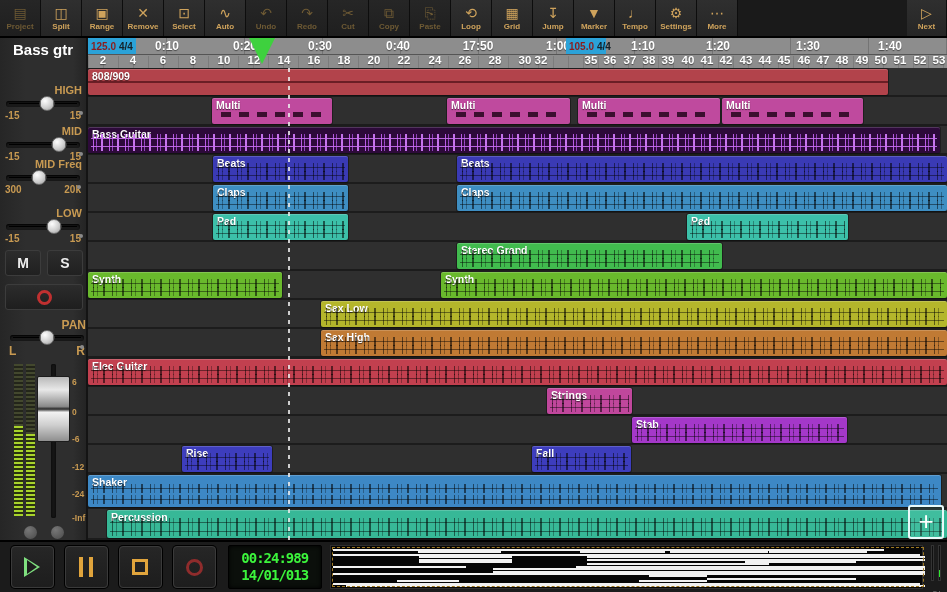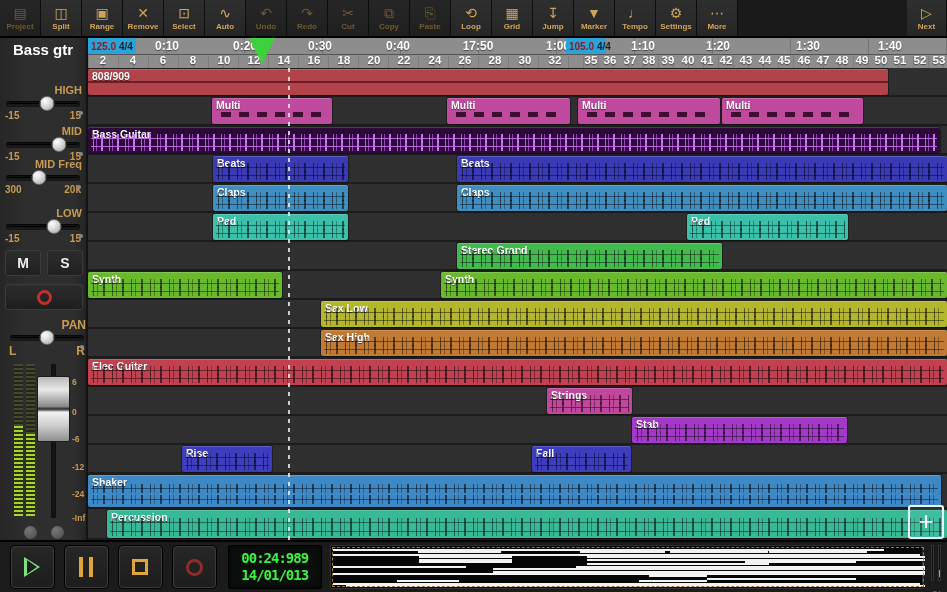--- a/index.html
+++ b/index.html
@@ -346,21 +346,21 @@
         <div class="bar-lbl" style="left: 166px;">12</div>
         <div class="bar-lbl" style="left: 196px;">14</div>
         <div class="bar-lbl" style="left: 226px;">16</div>
         <div class="bar-lbl" style="left: 256px;">18</div>
         <div class="bar-lbl" style="left: 286px;">20</div>
         <div class="bar-lbl" style="left: 316px;">22</div>
         <div class="bar-lbl" style="left: 347px;">24</div>
         <div class="bar-lbl" style="left: 377px;">26</div>
         <div class="bar-lbl" style="left: 407px;">28</div>
         <div class="bar-lbl" style="left: 437px;">30</div>
-        <div class="bar-lbl" style="left: 467px;">32</div>
+        <div class="bar-lbl" style="left: 453px;">32</div>
         <div class="bar-lbl" style="left: 484px; margin-top: 20px;">34</div>
         <div class="bar-lbl" style="left: 503px;">35</div>
         <div class="bar-lbl" style="left: 522px;">36</div>
         <div class="bar-lbl" style="left: 542px;">37</div>
         <div class="bar-lbl" style="left: 561px;">38</div>
         <div class="bar-lbl" style="left: 580px;">39</div>
         <div class="bar-lbl" style="left: 600px;">40</div>
         <div class="bar-lbl" style="left: 619px;">41</div>
         <div class="bar-lbl" style="left: 638px;">42</div>
         <div class="bar-lbl" style="left: 658px;">43</div>

